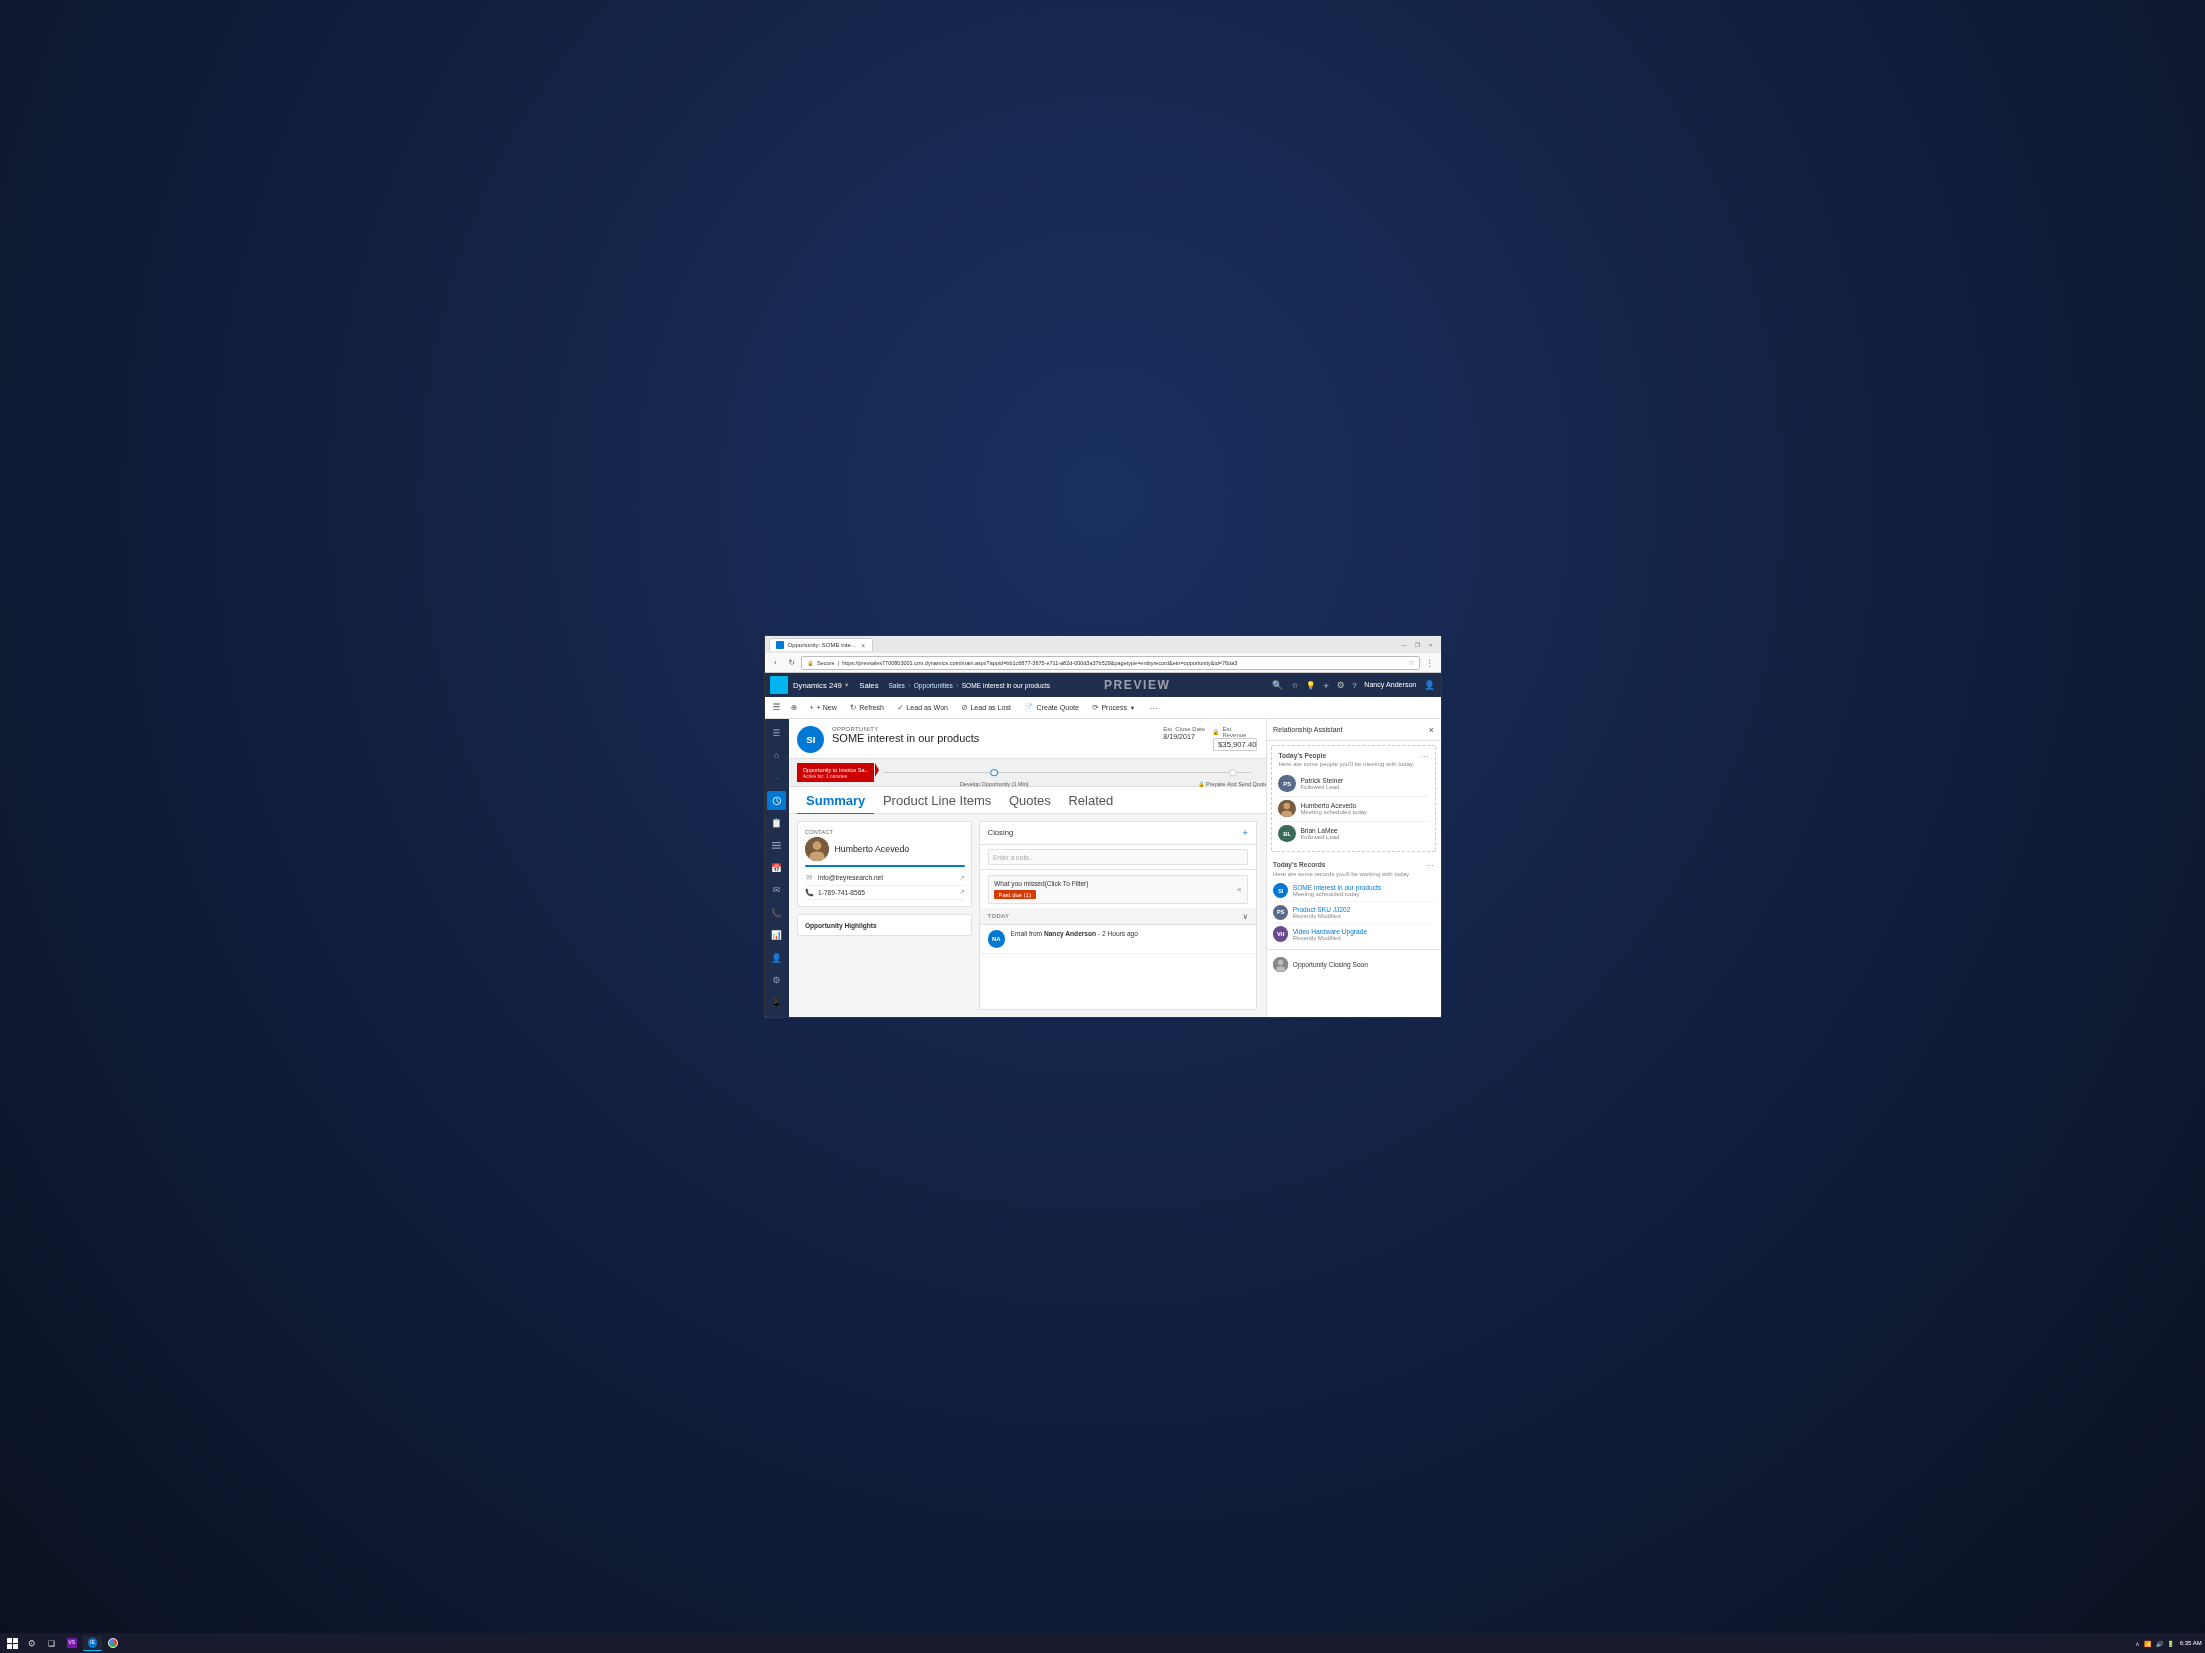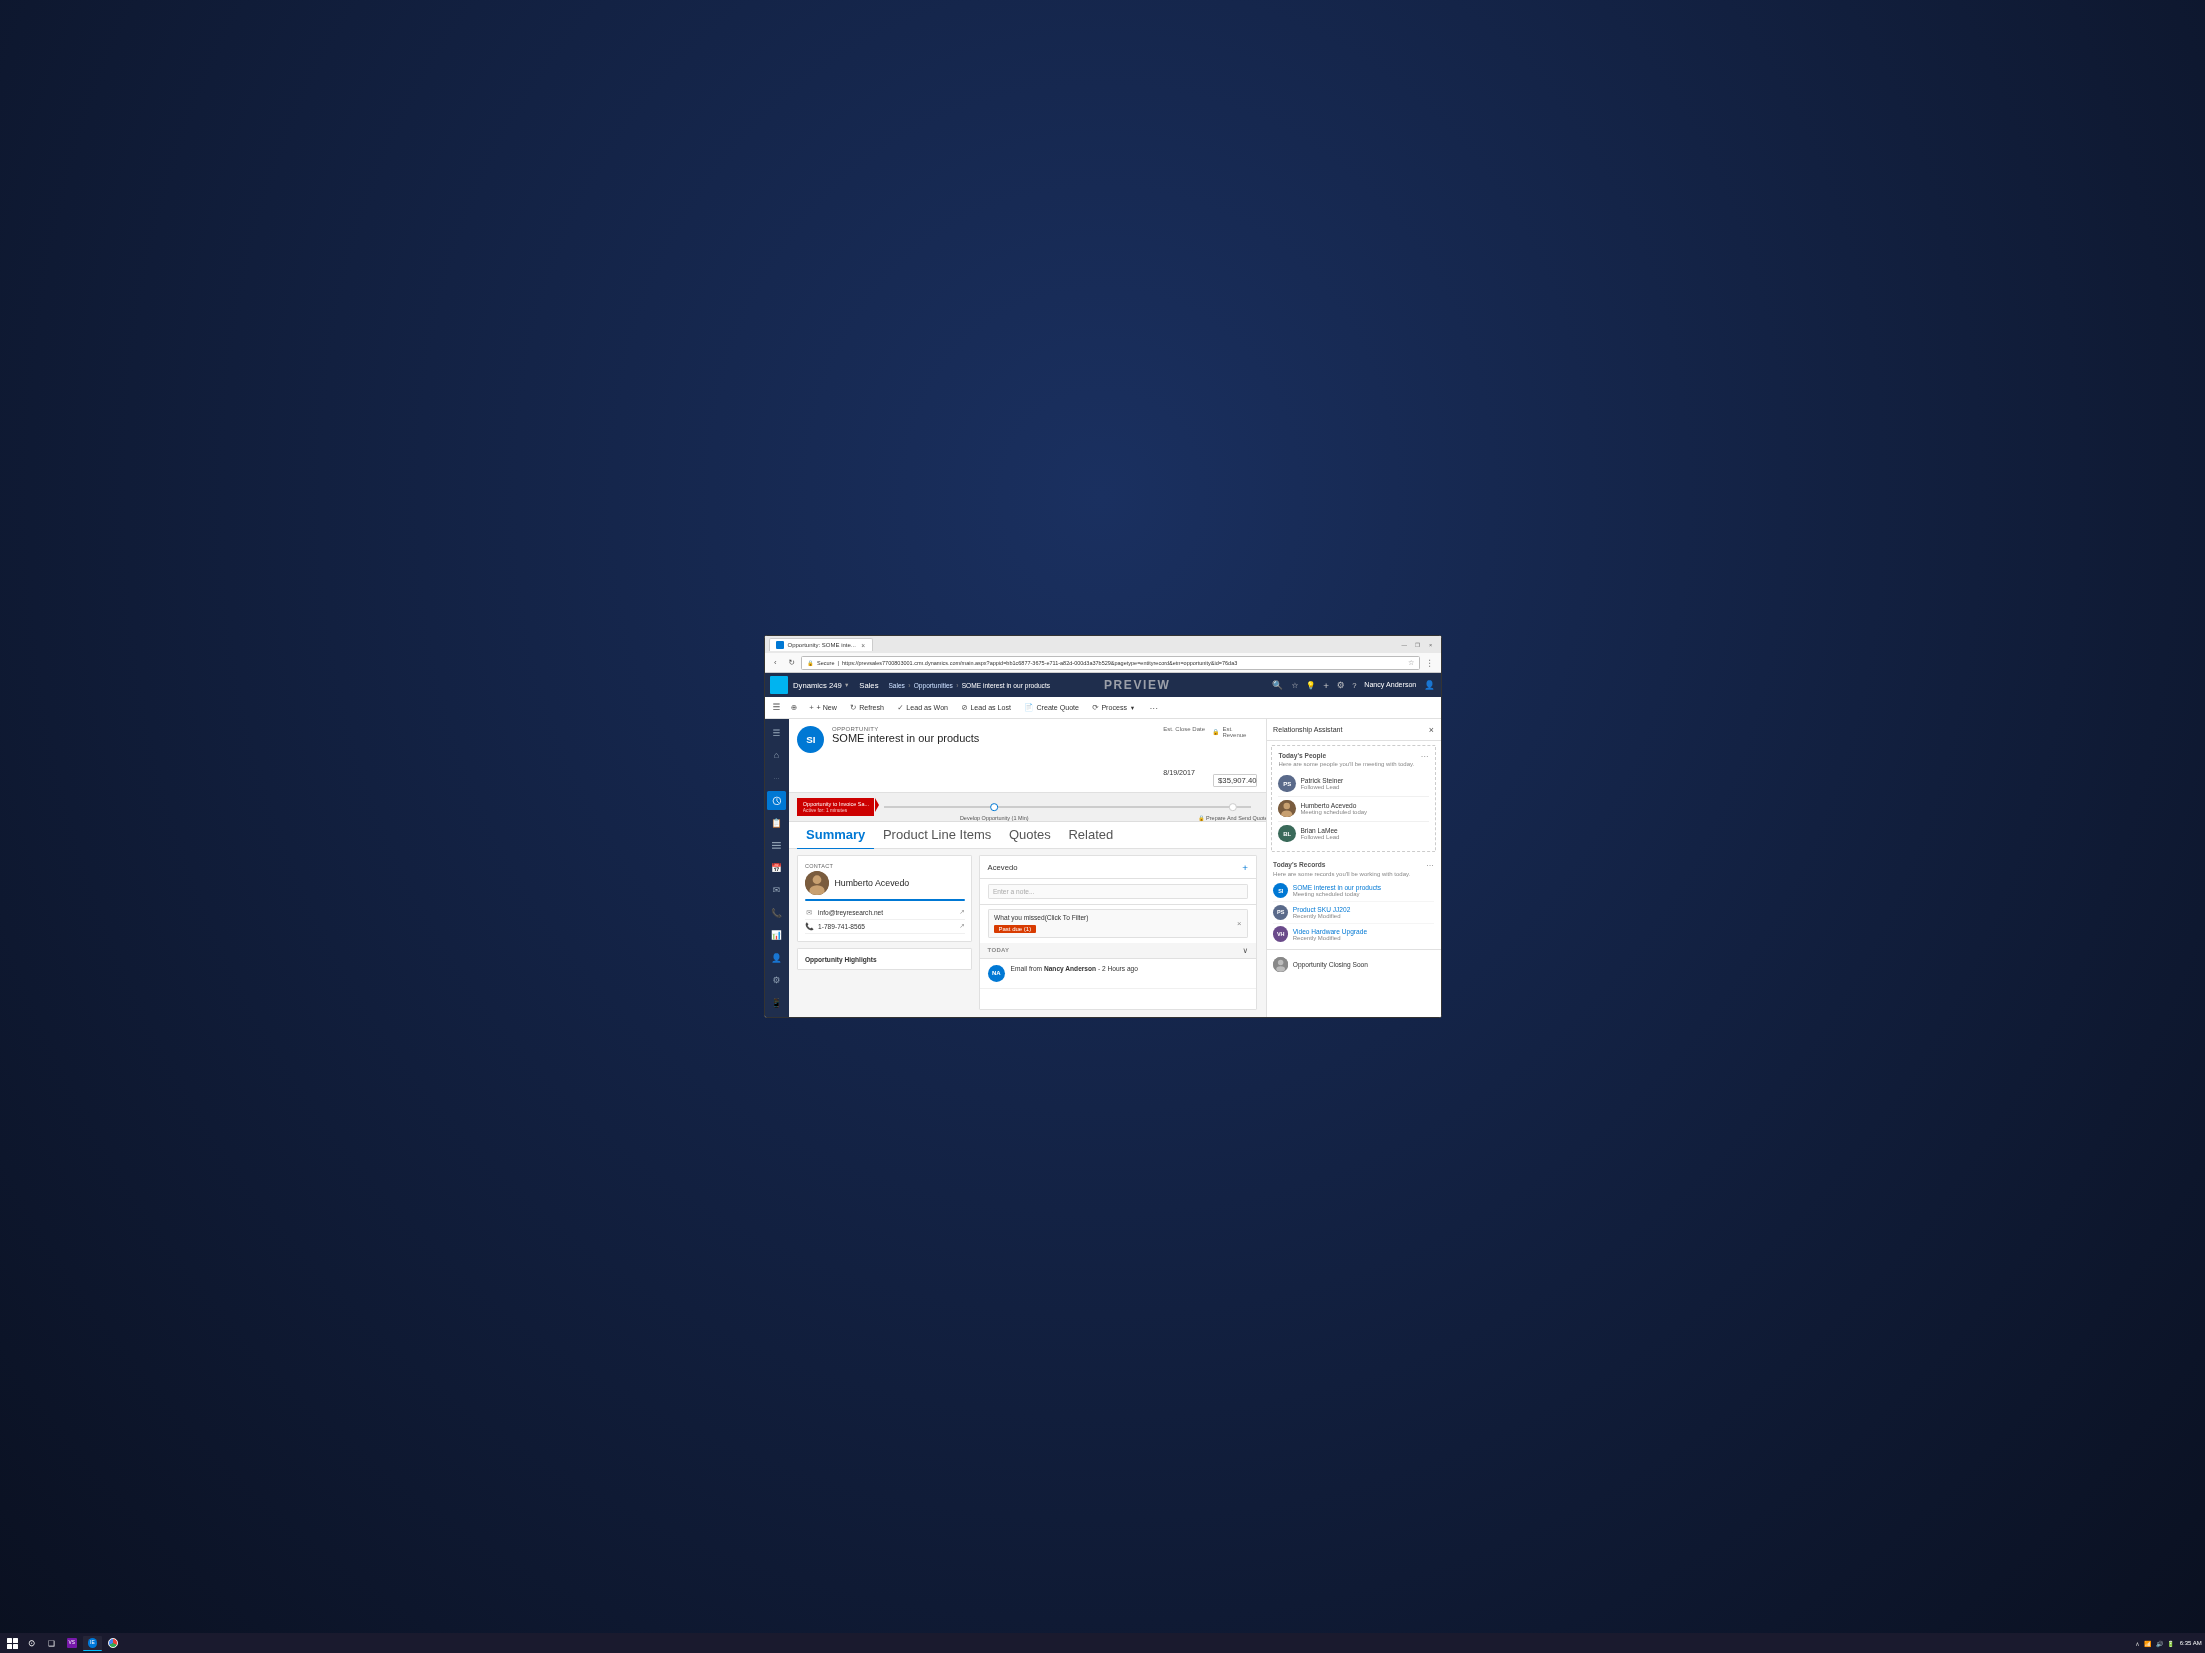--- a/index.html
+++ b/index.html
@@ -329,21 +329,20 @@
     .meta-label {
       font-size: 6px;
       color: #666;
       display: flex;
       align-items: center;
       gap: 2.2px;
     }
     .meta-value {
       font-size: 7.1px;
       color: #333;
-      margin-top: 36px;
     }
     .meta-value.currency {
       border: 0.5px solid #ccc;
       padding: 1.1px 4.4px;
       border-radius: 1.1px;
       font-size: 7.7px;
     }
 
     
     .record-tabs {
@@ -998,21 +997,21 @@
               </div>
             </div>
 
             <div class="highlights-section">
               <div class="highlights-title">Opportunity Highlights</div>
             </div>
           </div>
 
           <div class="timeline-panel">
             <div class="timeline-header">
-              <span class="timeline-title">Acevedo</span>
+              <span class="timeline-title">Closing</span>
               <span class="timeline-add">+</span>
             </div>
             <div class="timeline-note-input">
               <div class="note-placeholder">Enter a note...</div>
             </div>
             <div class="missed-banner">
               <div>
                 <div class="missed-text">What you missed(Click To Filter)</div>
                 <span class="past-due-badge">Past due (1)</span>
               </div>

